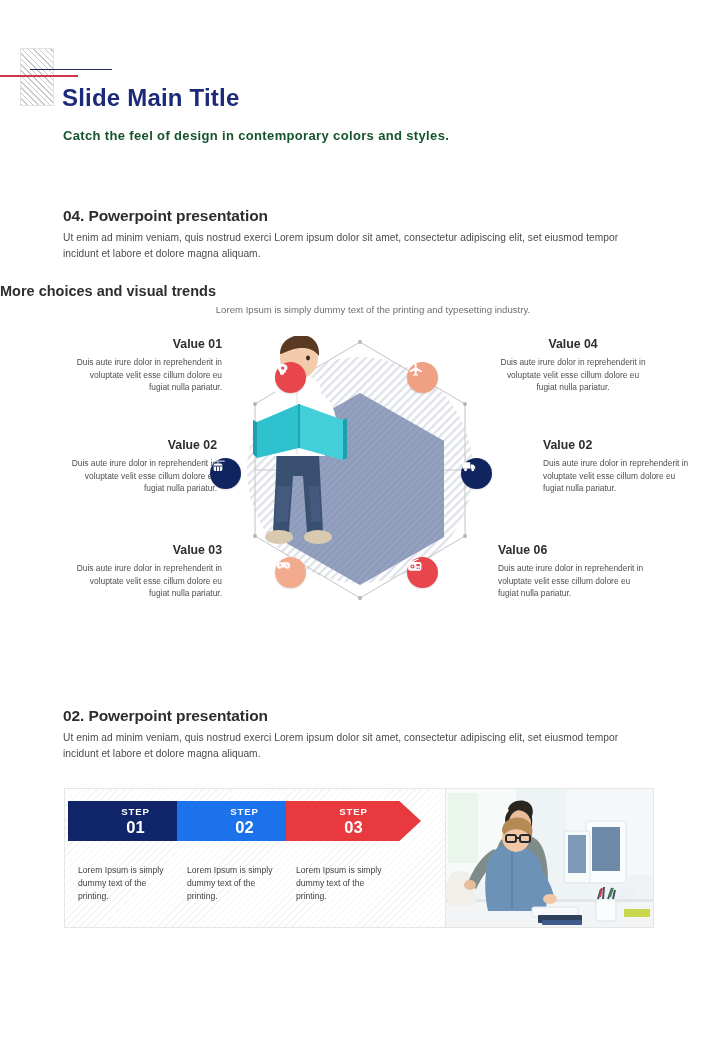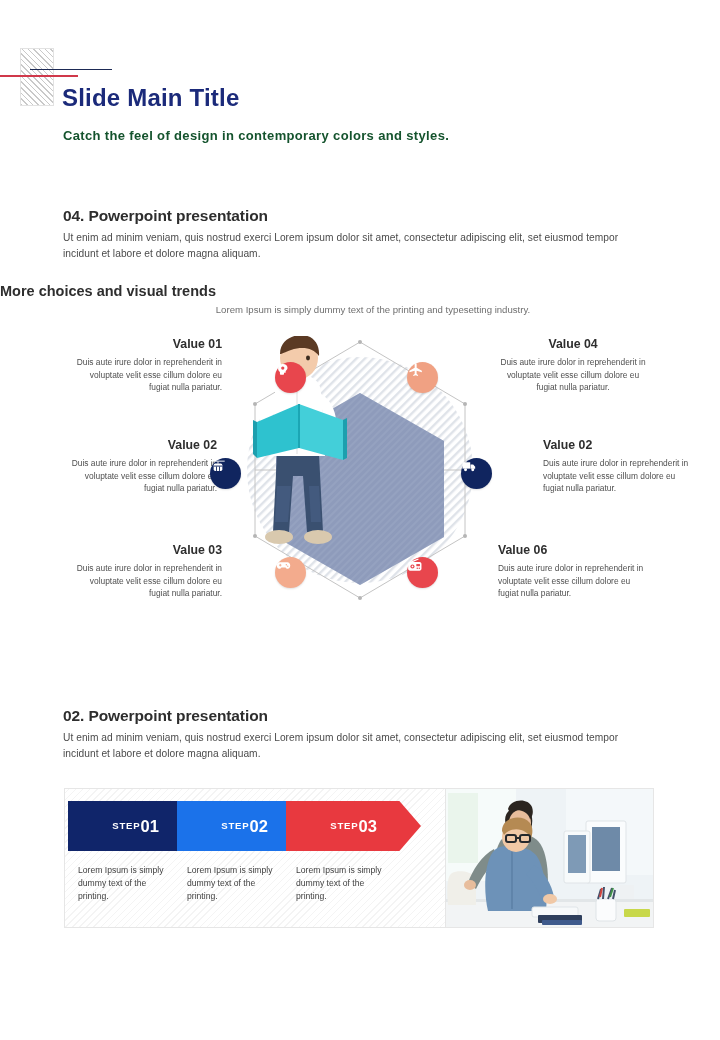--- a/index.html
+++ b/index.html
@@ -179,24 +179,24 @@
     overflow: hidden;
   }
   #steps-area {
     position: absolute;
     left: 0; top: 0;
     width: 378px; height: 138px;
   }
   .chevron {
     position: absolute;
     top: 12px;
-    width: 135px; height: 50px;
+    width: 135px; height: 40px;
     clip-path: polygon(0 0, 84% 0, 100% 50%, 84% 100%, 0 100%);
     display: flex;
-    flex-direction: row;
+    flex-direction: column;
     align-items: center;
     justify-content: center;
     color: #ffffff;
   }
   .chevron.first { clip-path: polygon(0 0, 84% 0, 100% 50%, 84% 100%, 0 100%); }
   .chevron .step-word {
     font-size: 9.6px;
     font-weight: bold;
     letter-spacing: .8px;
     line-height: 12px;

